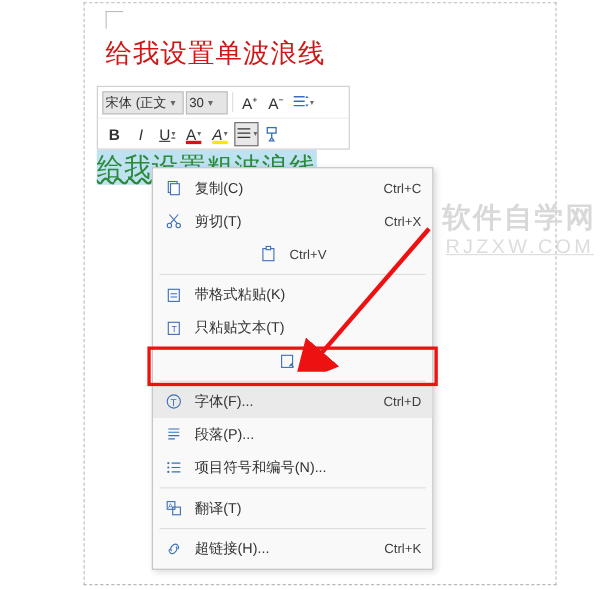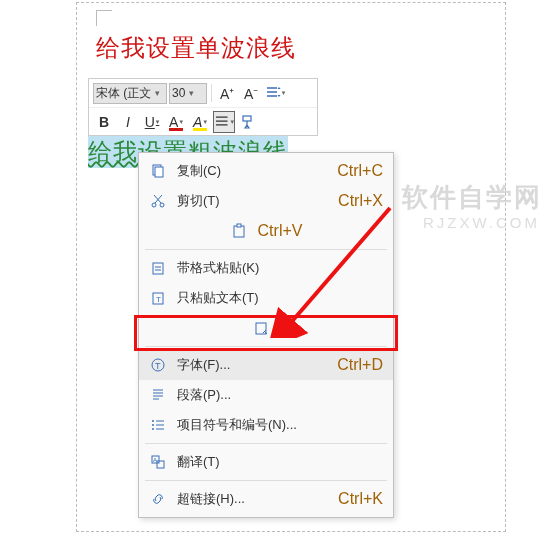--- a/index.html
+++ b/index.html
@@ -26,29 +26,29 @@
 .color-swatch { width:14px; height:3px; background:#d01515; position:absolute; bottom:2px; }
 .hl-swatch { width:14px; height:3px; background:#ffe600; position:absolute; bottom:2px; }
 .align-btn { background:#e8e8e8; border:1px solid #666; }
 
 .line2-clip { position:absolute; left:88px; top:100px; width:22px; overflow:hidden; white-space:nowrap; }
 
 .ctx-menu { position:absolute; left:138px; top:152px; width:256px; background:#f9f9f9; border:1px solid #c0c0c0; box-shadow:2px 2px 6px rgba(0,0,0,.15); z-index:10; padding:3px 0; }
 .mi { display:flex; align-items:center; height:30px; padding:0 10px 0 8px; font-size:13px; color:#333;justify-content:center; }
 .mi .ic { width:22px; height:18px; display:flex; align-items:center; justify-content:center; margin-right:8px; color:#3a6fb7; }
 .mi .lbl { flex:1; }
-.mi .sc { color:#a16207; font-size:16px; }
+.mi .sc { color:#404040; font-size:12px; }
 .mi.sep { height:1px; background:#ddd; margin:3px 6px; padding:0; }
 .mi.hi { background:#eaeaea; }
 
 .red-box { position:absolute; border:3px solid #e11; z-index:20; pointer-events:none; }
 .arrow-svg { position:absolute; z-index:21; pointer-events:none; }
 
 .watermark { position:absolute; right:18px; top:180px; font-size:26px; font-weight:bold; color:#bbb; opacity:.55; z-index:1; letter-spacing:2px; }
-.watermark-sub { position:absolute; right:20px; top:214px; font-size:15px; color:#bbb; opacity:.5; letter-spacing:3px; }
+.watermark-sub { position:absolute; right:20px; top:214px; font-size:18px; color:#bbb; opacity:.5; letter-spacing:3px;text-decoration:underline; }
 
 .big-outline { position:absolute; left:76px; top:2px; width:430px; height:530px; border:1px dashed #bbb; z-index:0; }
 
 svg.ic-svg { width:16px; height:16px; }
 </style>
 </head>
 <body>
 
 <div class="big-outline"></div>
 

